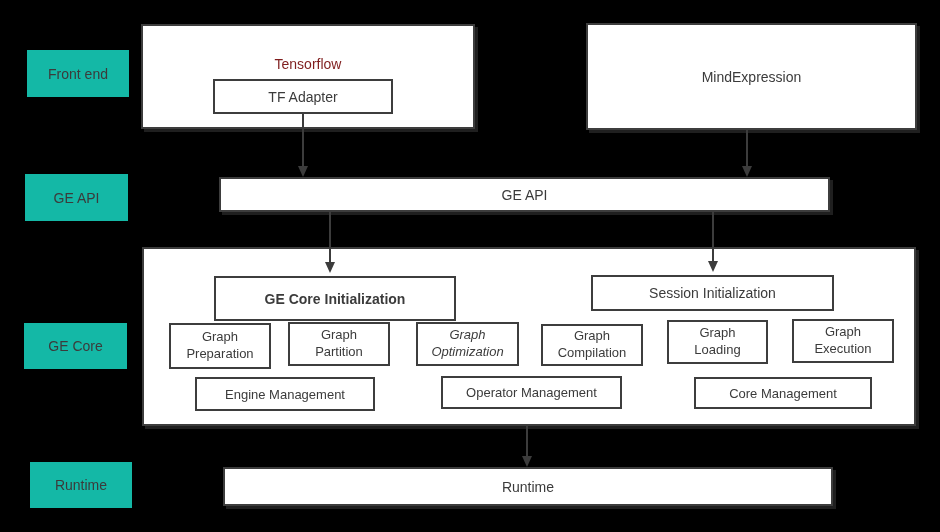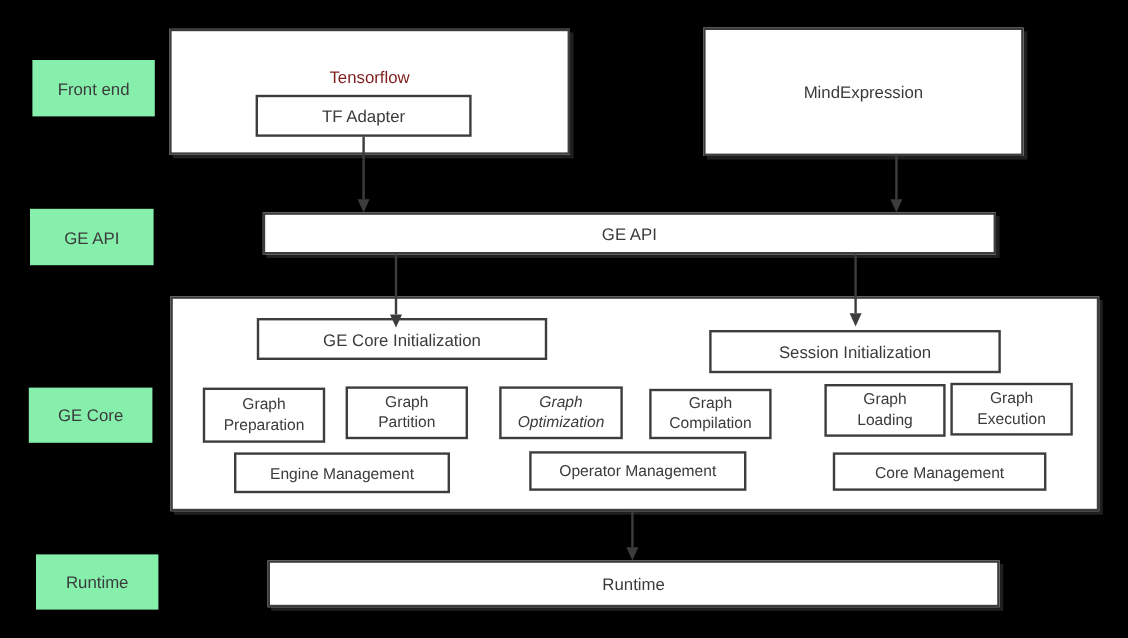--- a/index.html
+++ b/index.html
@@ -23,21 +23,21 @@
     display: flex;
     align-items: center;
     justify-content: center;
     text-align: center;
     font-size: 14px;
     color: #3b3b3b;
   }
   .layer-label {
     position: absolute;
     box-sizing: border-box;
-    background: #86efac;
+    background: #14b8a6;
     display: flex;
     align-items: center;
     justify-content: center;
     text-align: center;
     font-size: 14px;
     color: #3b3b3b;
   }
   .container-title {
     position: absolute;
     left: 0;
@@ -79,33 +79,33 @@
   <div class="layer-label" style="left:27px; top:50px; width:102px; height:47px;">Front end</div>
   <div class="layer-label" style="left:25px; top:174px; width:103px; height:47px;">GE API</div>
   <div class="layer-label" style="left:24px; top:323px; width:103px; height:46px;">GE Core</div>
   <div class="layer-label" style="left:30px; top:462px; width:102px; height:46px;">Runtime</div>
 
   <div class="box shadowed" style="left:141px; top:24px; width:334px; height:105px;">
     <div class="container-title" style="top:30px;">Tensorflow</div>
     <div class="box" style="left:70px; top:53px; width:180px; height:35px;">TF Adapter</div>
   </div>
 
-  <div class="box shadowed" style="left:586px; top:23px; width:267px; height:107px;">MindExpression</div>
+  <div class="box shadowed" style="left:586px; top:23px; width:331px; height:107px;">MindExpression</div>
 
   <div class="box shadowed" style="left:219px; top:177px; width:611px; height:35px;">GE API</div>
 
   <div class="box shadowed" style="left:142px; top:247px; width:774px; height:179px;">
-    <div class="box" style="left:70px; top:16px; width:242px; height:35px;">GE Core Initialization</div>
+    <div class="box" style="left:70px; top:27px; width:242px; height:45px;font-weight:bold;">GE Core Initialization</div>
     <div class="box" style="left:447px; top:26px; width:243px; height:36px;">Session Initialization</div>
 
     <div class="box module" style="left:25px; top:74px; width:102px; height:46px;">Graph Preparation</div>
     <div class="box module" style="left:144px; top:73px; width:102px; height:44px;">Graph Partition</div>
     <div class="box module" style="left:272px; top:73px; width:103px; height:44px;font-style:italic;">Graph Optimization</div>
     <div class="box module" style="left:397px; top:75px; width:102px; height:42px;">Graph Compilation</div>
-    <div class="box module" style="left:523px; top:71px; width:101px; height:44px;margin-left:20px;">Graph Loading</div>
+    <div class="box module" style="left:523px; top:71px; width:101px; height:44px;">Graph Loading</div>
     <div class="box module" style="left:648px; top:70px; width:102px; height:44px;">Graph Execution</div>
 
     <div class="box mgmt" style="left:51px; top:128px; width:180px; height:34px;">Engine Management</div>
     <div class="box mgmt" style="left:297px; top:127px; width:181px; height:33px;text-align:center;">Operator Management</div>
     <div class="box mgmt" style="left:550px; top:128px; width:178px; height:32px;">Core Management</div>
   </div>
 
   <div class="box shadowed" style="left:223px; top:467px; width:610px; height:39px;">Runtime</div>
 
   <div class="arrow" style="left:302px; top:114px; height:52px;"></div>

